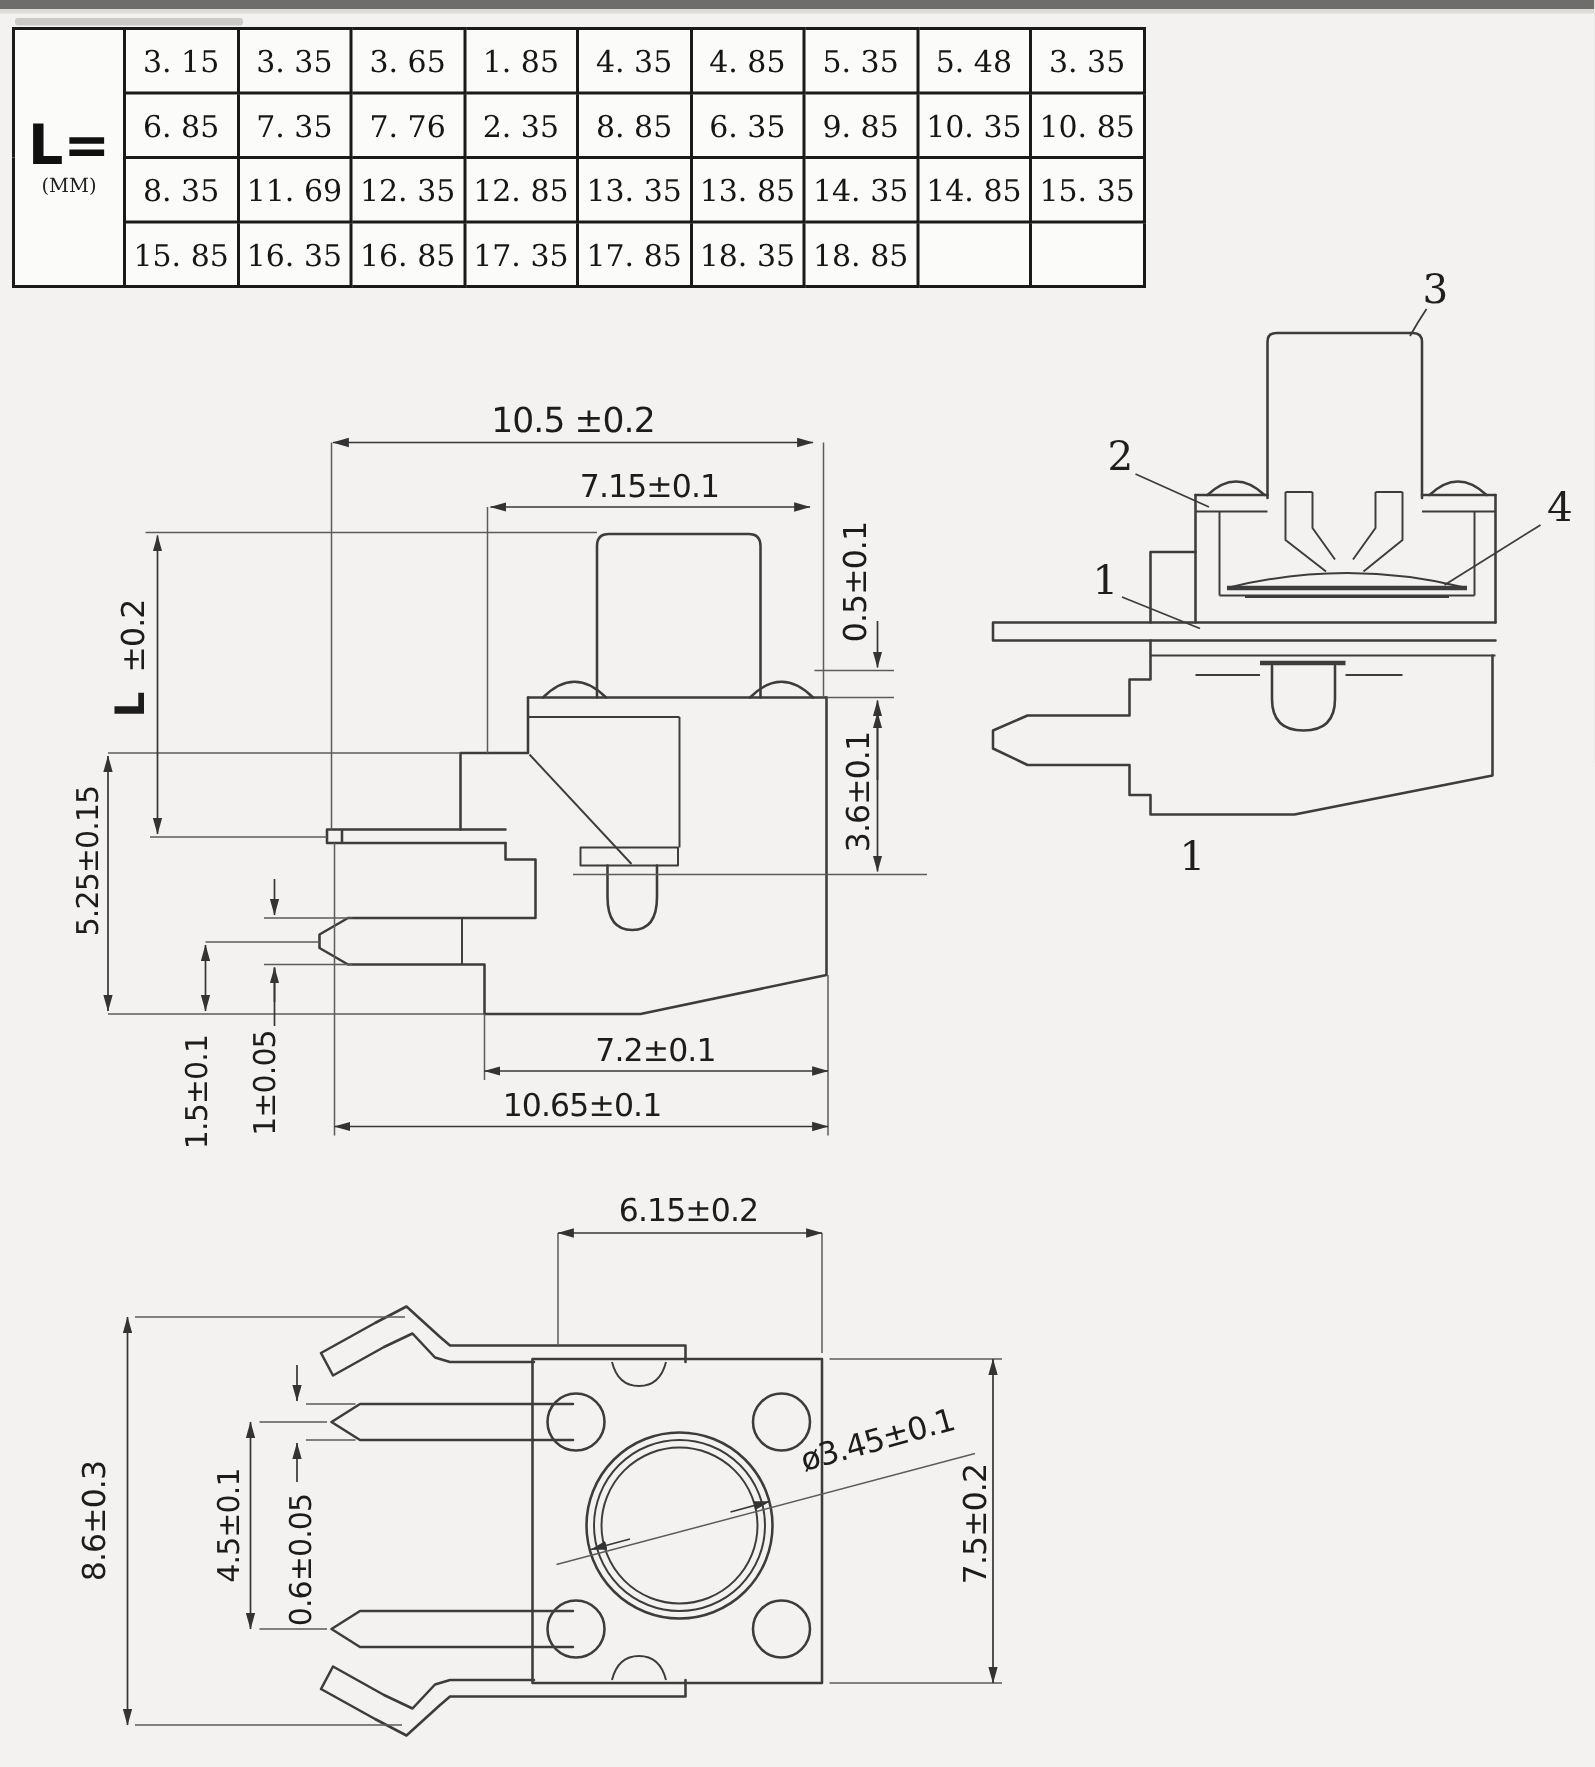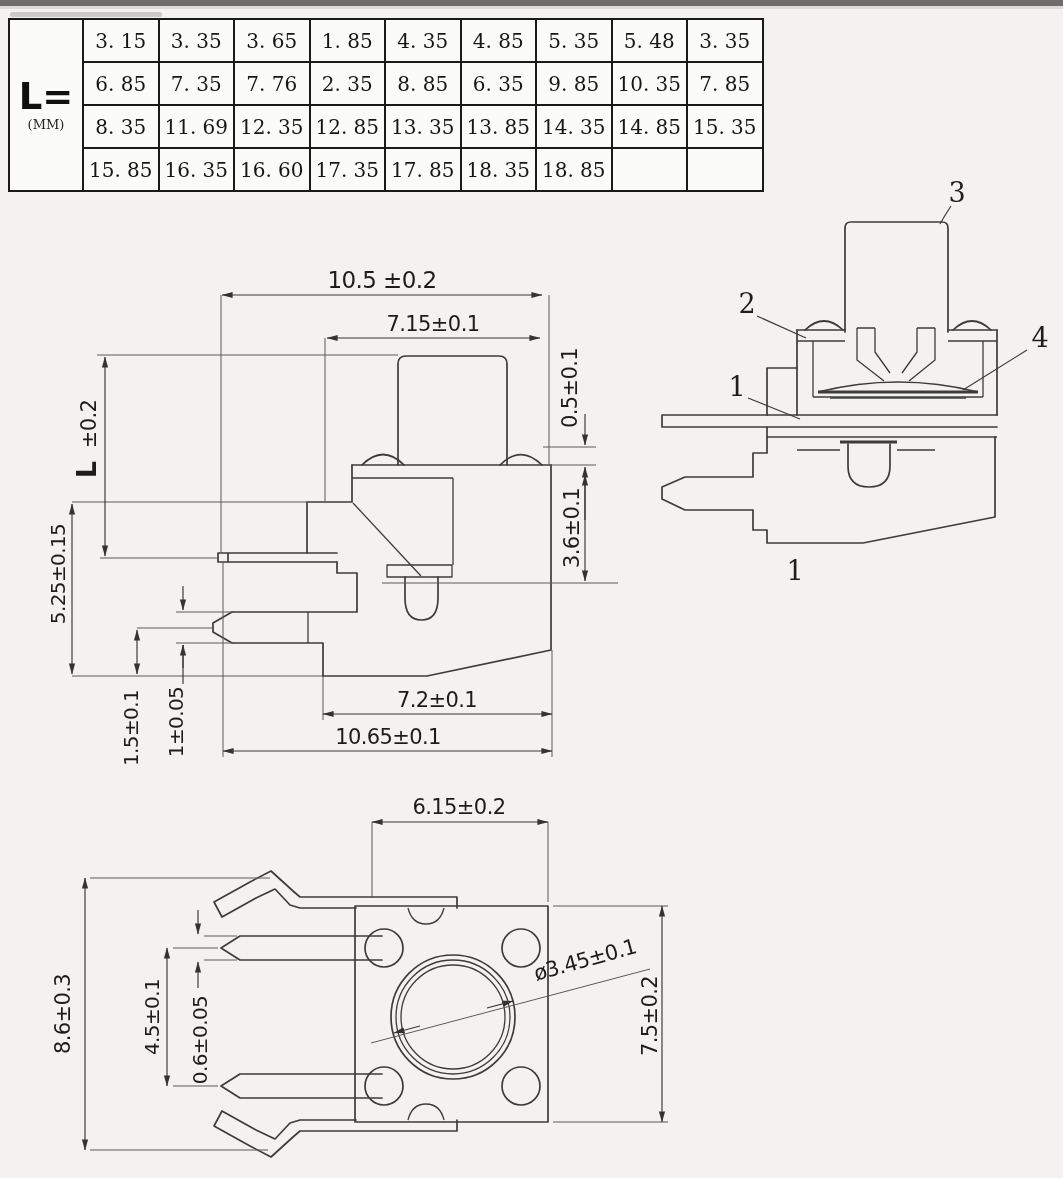--- a/index.html
+++ b/index.html
@@ -55,37 +55,37 @@
         </tr>
         <tr>
           <td class="cell">6. 85</td>
           <td class="cell">7. 35</td>
           <td class="cell">7. 76</td>
           <td class="cell">2. 35</td>
           <td class="cell">8. 85</td>
           <td class="cell">6. 35</td>
           <td class="cell">9. 85</td>
           <td class="cell">10. 35</td>
-          <td class="cell">7. 85</td>
+          <td class="cell">10. 85</td>
         </tr>
         <tr>
           <td class="cell">8. 35</td>
           <td class="cell">11. 69</td>
           <td class="cell">12. 35</td>
           <td class="cell">12. 85</td>
           <td class="cell">13. 35</td>
           <td class="cell">13. 85</td>
           <td class="cell">14. 35</td>
           <td class="cell">14. 85</td>
           <td class="cell">15. 35</td>
         </tr>
         <tr>
           <td class="cell">15. 85</td>
           <td class="cell">16. 35</td>
-          <td class="cell">16. 60</td>
+          <td class="cell">16. 85</td>
           <td class="cell">17. 35</td>
           <td class="cell">17. 85</td>
           <td class="cell">18. 35</td>
           <td class="cell">18. 85</td>
           <td class="cell"></td>
           <td class="cell"></td>
         </tr>
       </tbody>
   </table>
 

